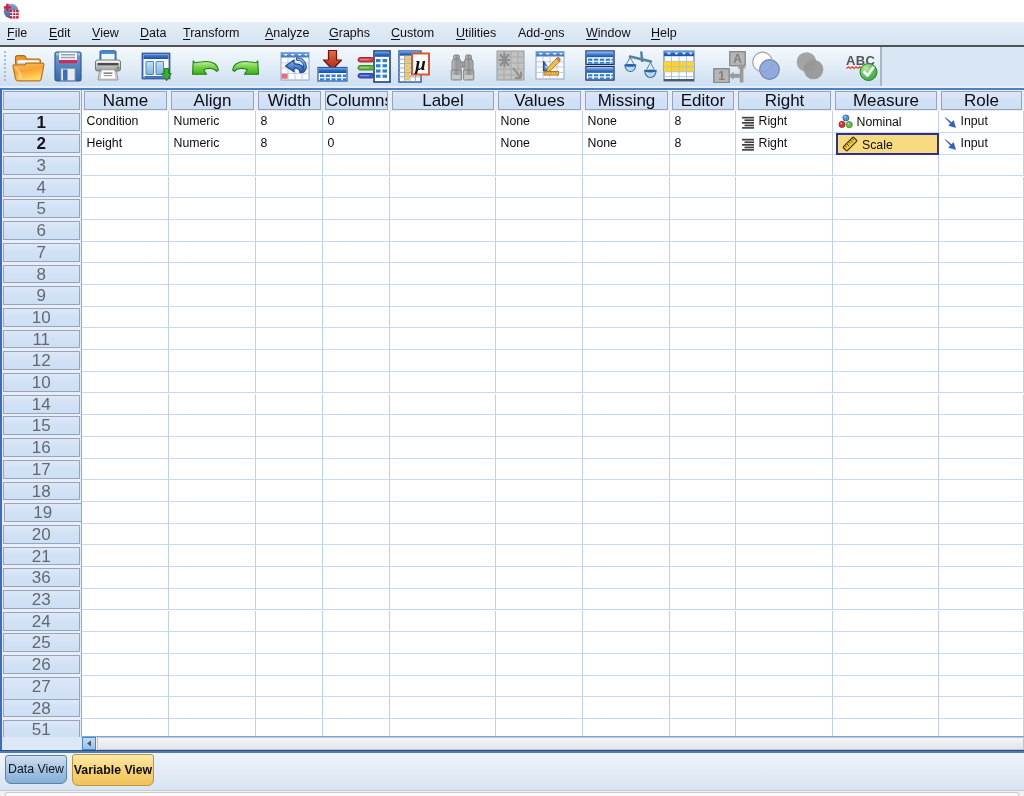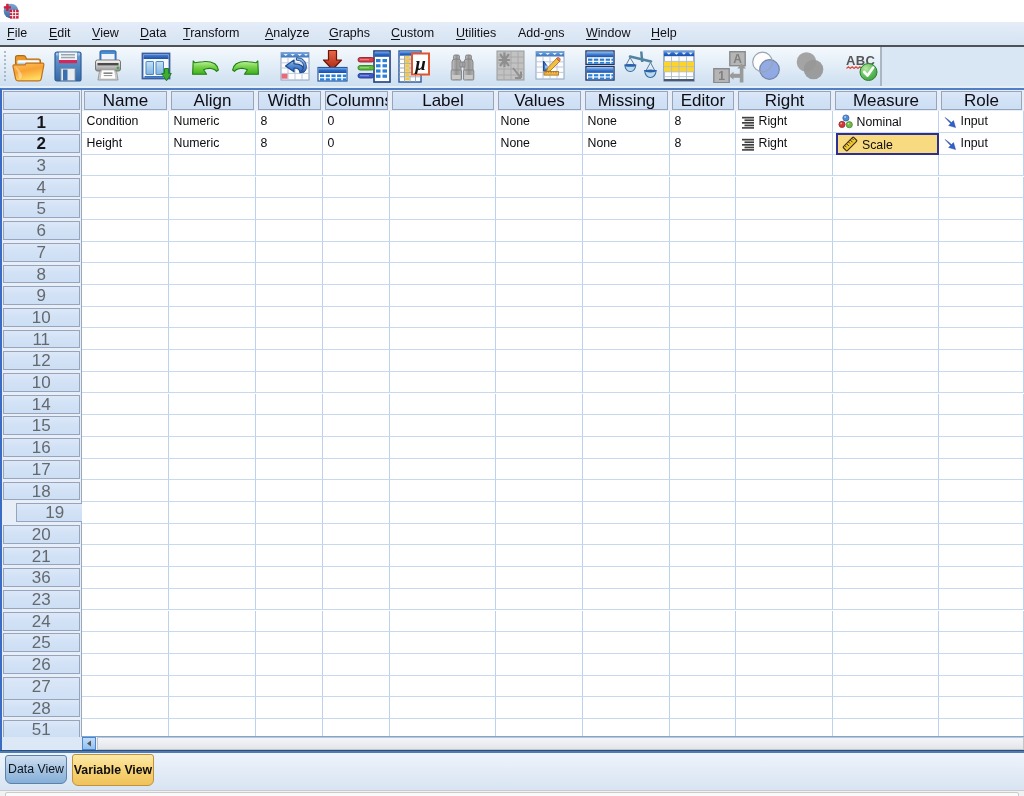--- a/index.html
+++ b/index.html
@@ -642,21 +642,21 @@
     <div class="dcell" style="left:167px;top:390.30px;width:87px;height:21.70px"></div>
     <div class="dcell" style="left:254px;top:390.30px;width:67px;height:21.70px"></div>
     <div class="dcell" style="left:321px;top:390.30px;width:67px;height:21.70px"></div>
     <div class="dcell" style="left:388px;top:390.30px;width:106px;height:21.70px"></div>
     <div class="dcell" style="left:494px;top:390.30px;width:87px;height:21.70px"></div>
     <div class="dcell" style="left:581px;top:390.30px;width:87px;height:21.70px"></div>
     <div class="dcell" style="left:668px;top:390.30px;width:66px;height:21.70px"></div>
     <div class="dcell" style="left:734px;top:390.30px;width:97px;height:21.70px"></div>
     <div class="dcell" style="left:831px;top:390.30px;width:106px;height:21.70px"></div>
     <div class="dcell" style="left:937px;top:390.30px;width:85px;height:21.70px"></div>
-    <div class="hbox rnum rempty" style="left:14px;top:413.20px;width:77.5px;height:18.90px;line-height:17.20px">19</div>
+    <div class="hbox rnum rempty" style="left:2px;top:413.20px;width:77.5px;height:18.90px;line-height:17.20px">19</div>
     <div class="dcell" style="left:80px;top:412.00px;width:87px;height:21.70px"></div>
     <div class="dcell" style="left:167px;top:412.00px;width:87px;height:21.70px"></div>
     <div class="dcell" style="left:254px;top:412.00px;width:67px;height:21.70px"></div>
     <div class="dcell" style="left:321px;top:412.00px;width:67px;height:21.70px"></div>
     <div class="dcell" style="left:388px;top:412.00px;width:106px;height:21.70px"></div>
     <div class="dcell" style="left:494px;top:412.00px;width:87px;height:21.70px"></div>
     <div class="dcell" style="left:581px;top:412.00px;width:87px;height:21.70px"></div>
     <div class="dcell" style="left:668px;top:412.00px;width:66px;height:21.70px"></div>
     <div class="dcell" style="left:734px;top:412.00px;width:97px;height:21.70px"></div>
     <div class="dcell" style="left:831px;top:412.00px;width:106px;height:21.70px"></div>

